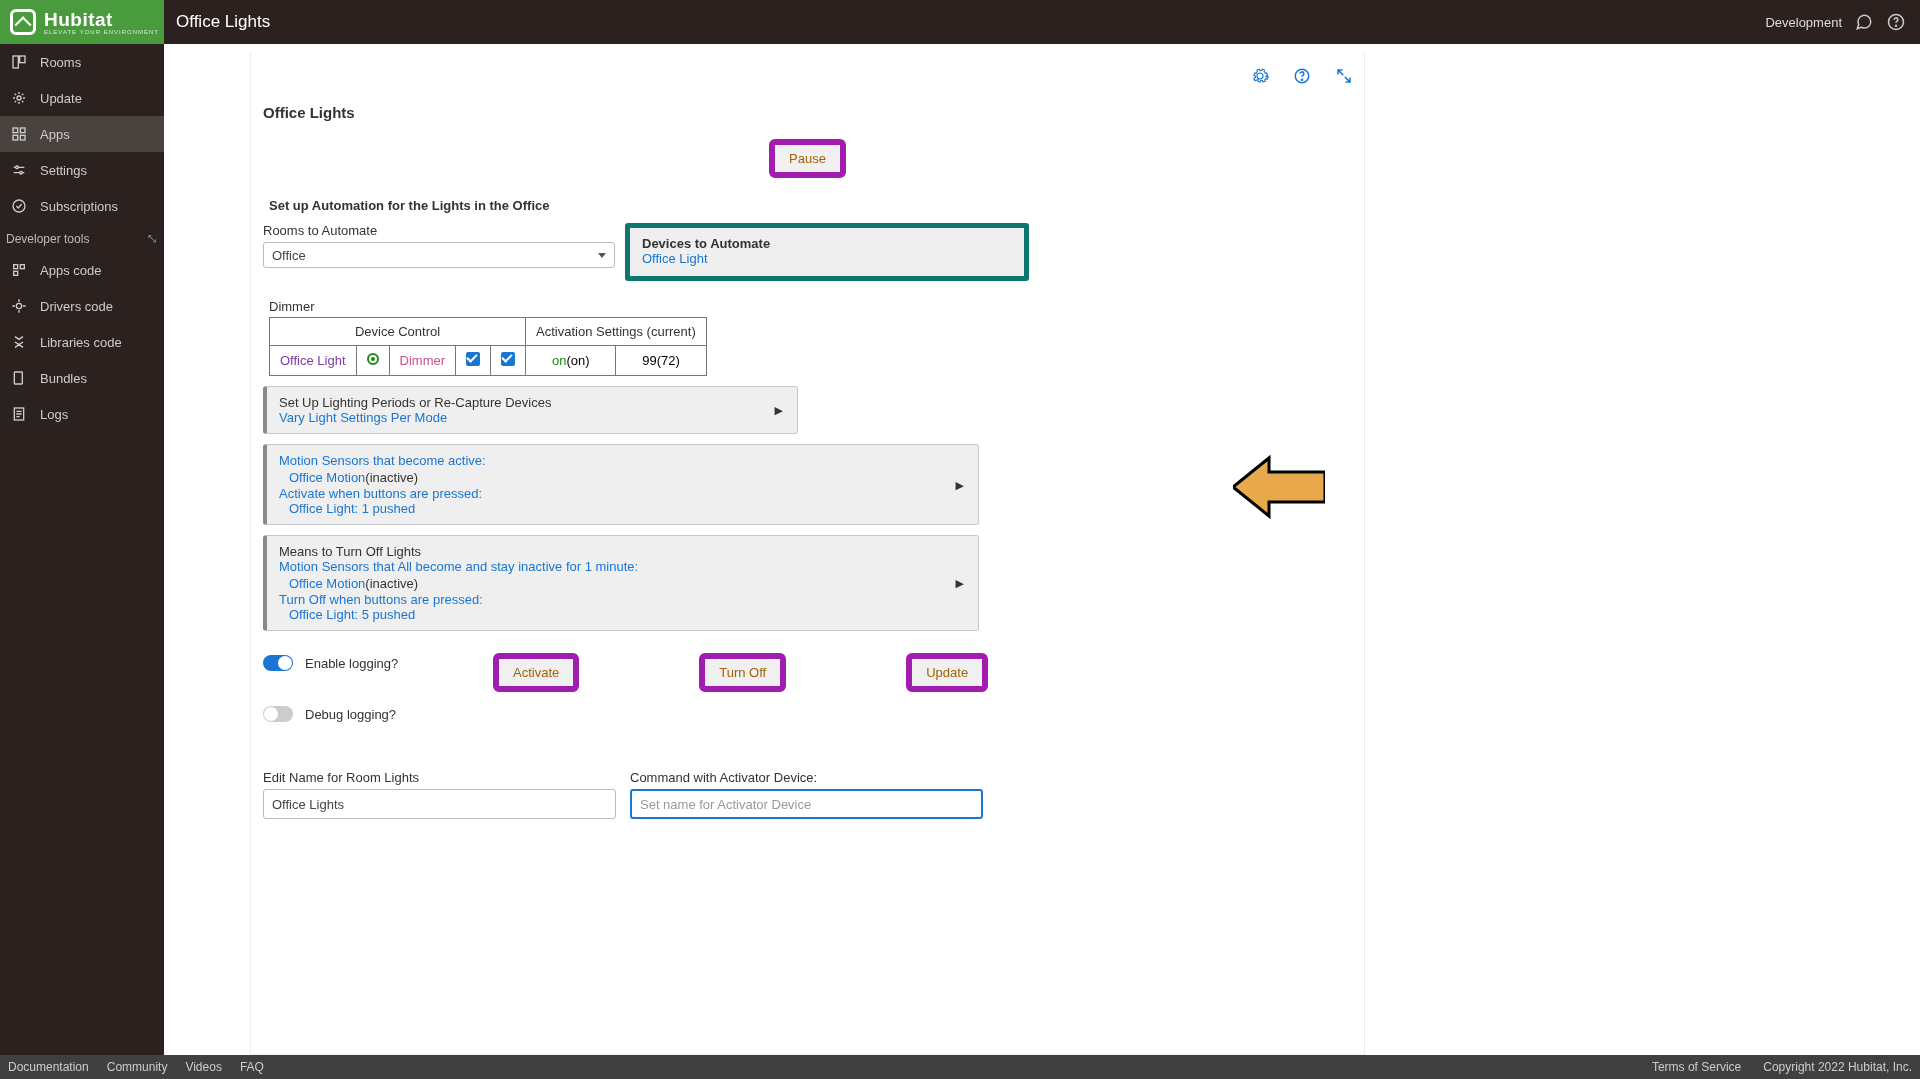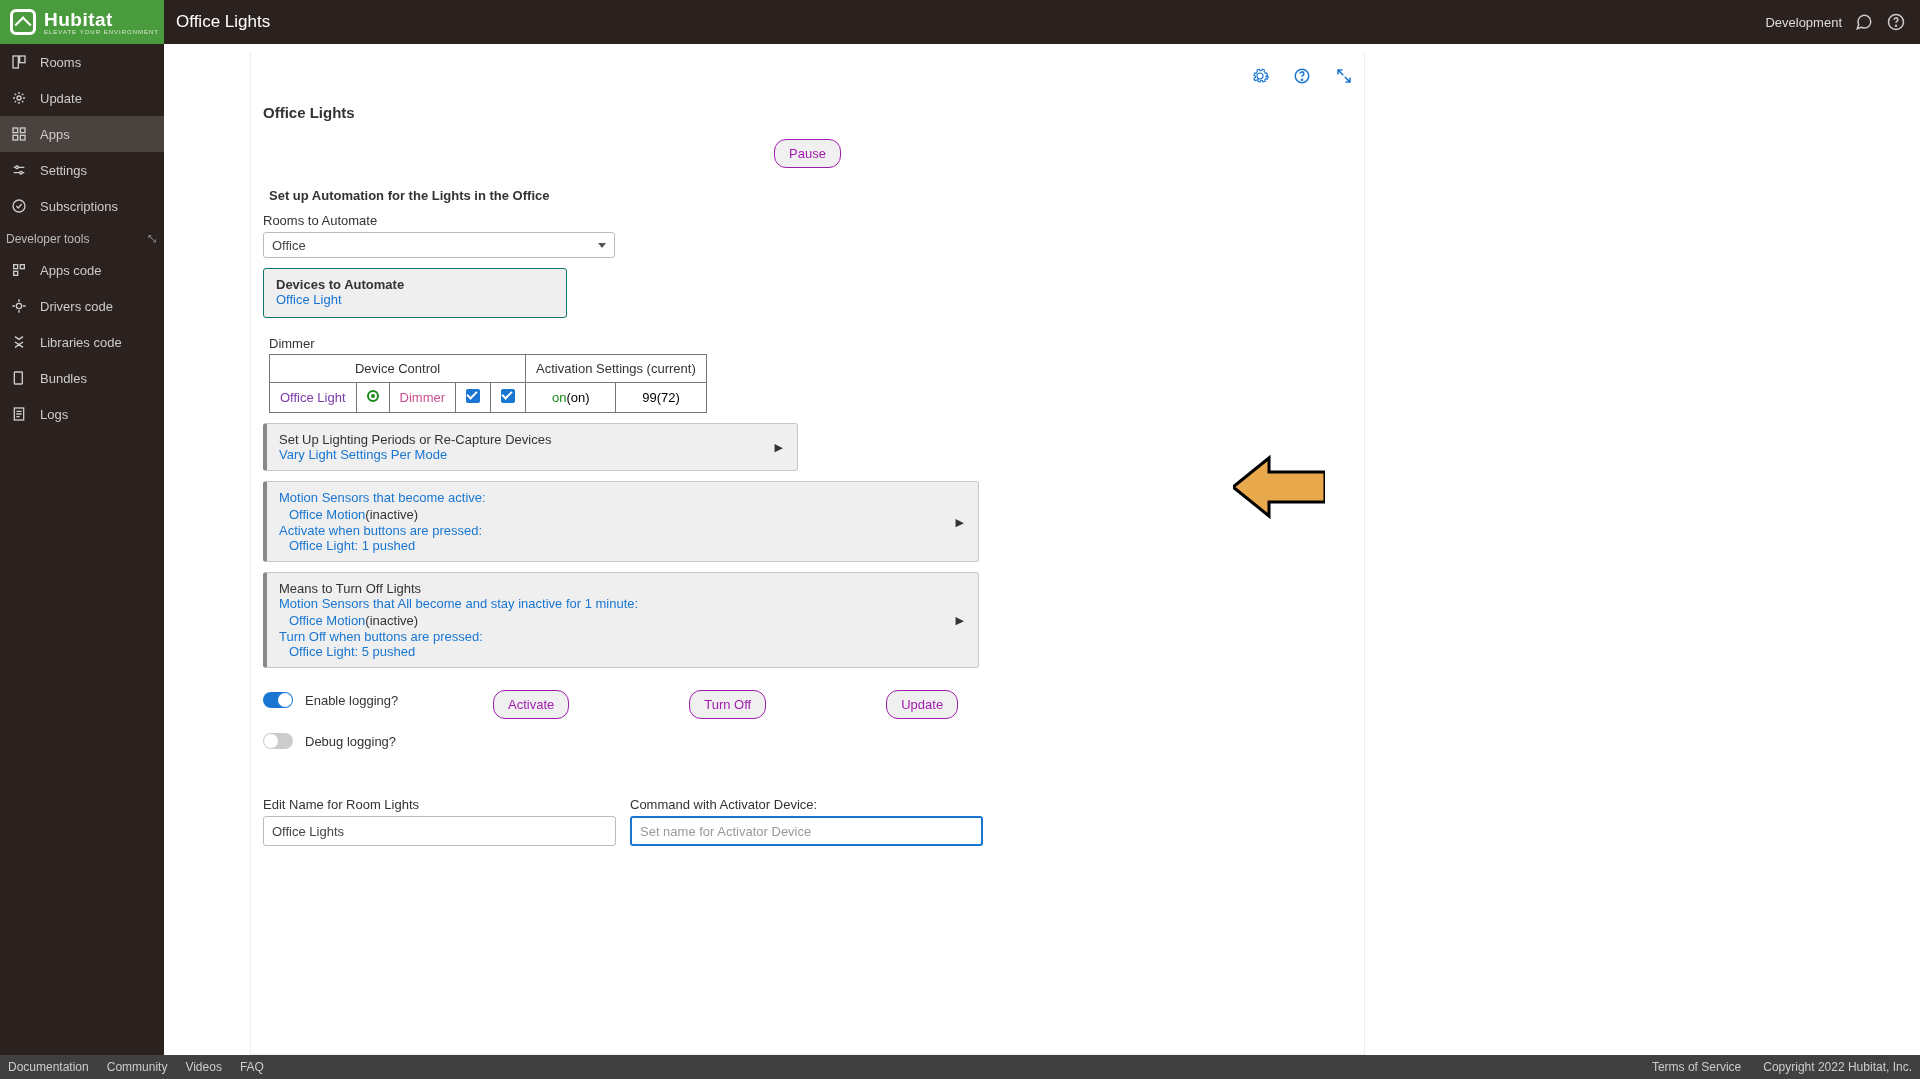--- a/index.html
+++ b/index.html
@@ -32,31 +32,31 @@
 
 .content-wrap { position:absolute; left:164px; top:44px; right:0; bottom:24px; background:#fff; display:flex; justify-content:flex-start; }
 .content-card { margin-left:86px; margin-top:8px; width:1115px; background:#fff; border:1px solid #eee; border-top:none; position:relative; padding:10px 12px 30px 12px; }
 
 .card-icons { position:absolute; right:10px; top:14px; display:flex; gap:22px; }
 .card-icon { width:20px; height:20px; color:#1976d2; display:flex; align-items:center; justify-content:center; cursor:pointer; }
 
 .h-page { font-size:15px; font-weight:bold; margin:42px 0 18px 0; color:#333; }
 
 .pause-row { text-align:center; margin:18px 0 20px 0; }
-.btn-gray { display:inline-block; background:#f0f0f0; border:1px solid #a21caf; border-radius:12px; padding:6px 14px; font-size:13px; color:#a21caf; cursor:pointer; }
+.btn-gray { display:inline-block; background:#f0f0f0; border:6px solid #a21caf; border-radius:6px; padding:6px 14px; font-size:13px; color:#a16207; cursor:pointer; }
 
 .section-label { font-size:13px; font-weight:bold; color:#333; margin-bottom:10px; }
 
 .two-col { display:flex; gap:10px; align-items:flex-start; }
 .rooms-block { width:352px; }
 .lbl { font-size:13px; color:#333; margin-bottom:4px; }
 .select-box { border:1px solid #bbb; border-radius:3px; height:26px; display:flex; align-items:center; justify-content:space-between; padding:0 8px; font-size:13px; color:#444; background:#fff; cursor:pointer; }
 .select-box .caret { border-left:4px solid transparent; border-right:4px solid transparent; border-top:5px solid #555; }
 
-.devices-card { border:1px solid #0f766e; background:#efefef; border-radius:3px; width:304px; padding:8px 12px 10px 12px; }
+.devices-card { border:5px solid #0f766e; background:#efefef; border-radius:3px; width:404px; padding:8px 12px 10px 12px; }
 .devices-card .dt { font-size:13px; font-weight:bold; color:#333; }
 .link { color:#1976d2; font-size:13px; }
 
 .period-lbl { font-size:13px; color:#333; margin:18px 0 3px 6px; }
 
 table.device-tbl { border-collapse:collapse; font-size:13px; }
 table.device-tbl th, table.device-tbl td { border:1px solid #777; padding:6px 10px; text-align:center; }
 table.device-tbl th { font-weight:normal; color:#333; background:#fff; }
 .td-link { color:#7a3aab; }
 .dimmer { color:#c94f8e; }
@@ -250,21 +250,21 @@
     </div>
 
     <div class="h-page">Office Lights</div>
 
     <div class="pause-row">
       <span class="btn-gray">Pause</span>
     </div>
 
     <div class="section-label" style="margin-left:6px;">Set up Automation for the Lights in the Office</div>
 
-    <div class="two-col" style="margin-top:6px;flex-direction:column;">
+    <div class="two-col" style="margin-top:6px;">
       <div class="rooms-block">
         <div class="lbl">Rooms to Automate</div>
         <div class="select-box">
           <span>Office</span>
           <span class="caret"></span>
         </div>
       </div>
       <div class="devices-card">
         <div class="dt">Devices to Automate</div>
         <div class="link">Office Light</div>

